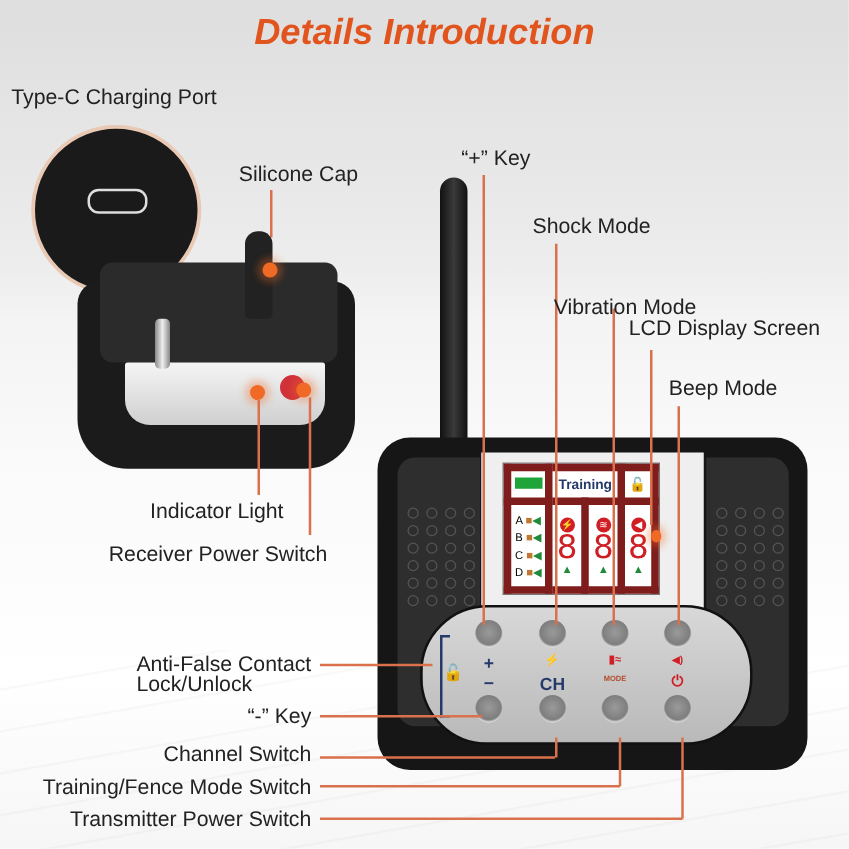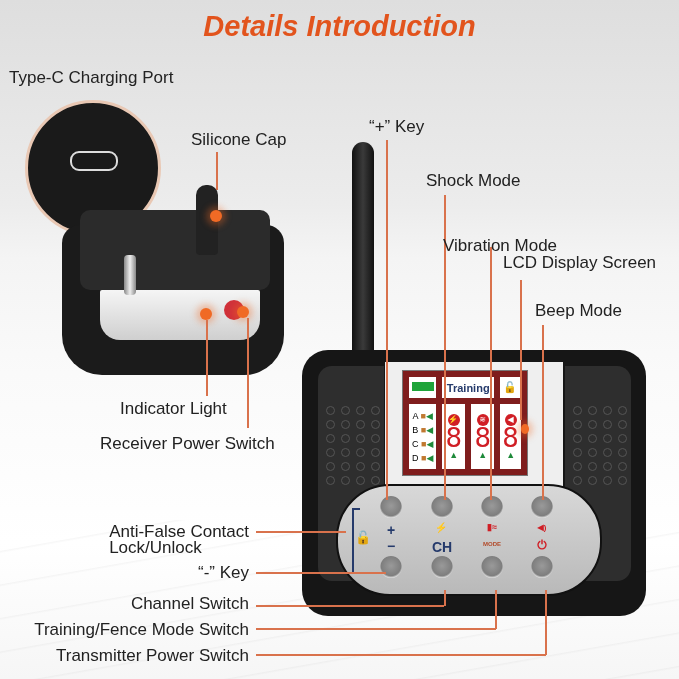--- a/index.html
+++ b/index.html
@@ -71,21 +71,21 @@
 <div class="abs rx-silver"></div>
 <div class="abs rx-post"></div>
 <div class="abs rx-pin"></div>
 <div class="abs rx-power"></div>
 <div class="dot" style="left:210px;top:210px;"></div>
 <div class="dot" style="left:200px;top:308px;"></div>
 <div class="dot" style="left:237px;top:306px;"></div>
 <div class="line" style="left:206px;top:320px;width:1.5px;height:76px;"></div>
 <div class="line" style="left:247px;top:318px;width:1.5px;height:110px;"></div>
 <div class="lbl" style="left:120px;top:399px;">Indicator Light</div>
-<div class="lbl" style="left:100px;top:434px;text-align:right;">Receiver Power Switch</div>
+<div class="lbl" style="left:87px;top:434px;text-align:right;">Receiver Power Switch</div>
 
 <div class="abs antenna"></div>
 <div class="abs tx"></div>
 <div class="abs tx-side-l">
   <div class="holes" style="left:8px;top:40px;">
     <span></span>
       <span></span>
       <span></span>
       <span></span>
       <span></span>

